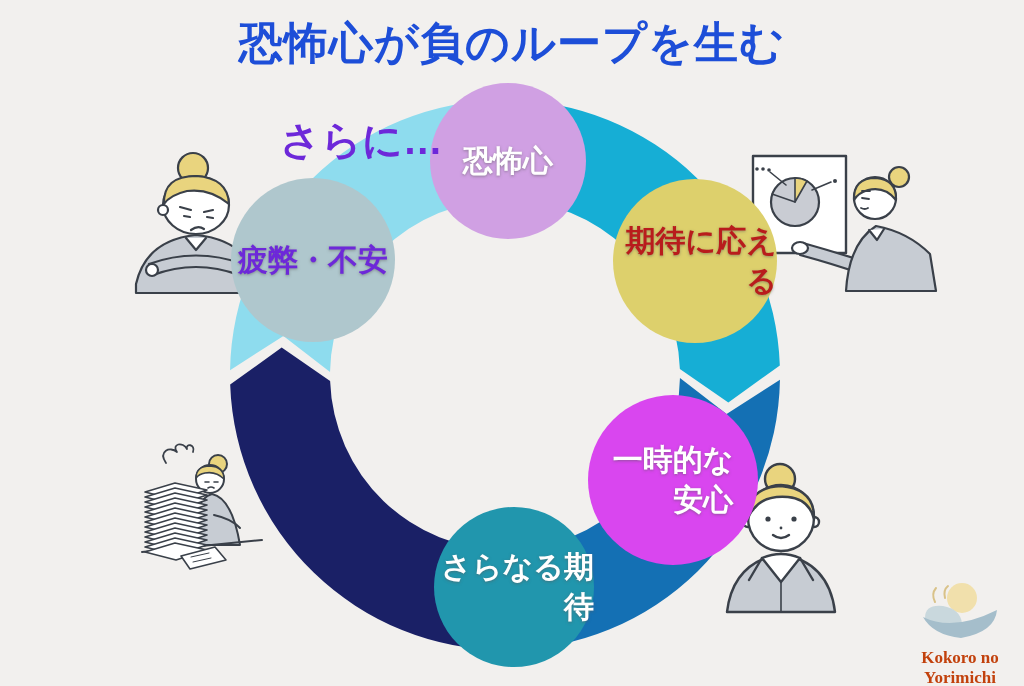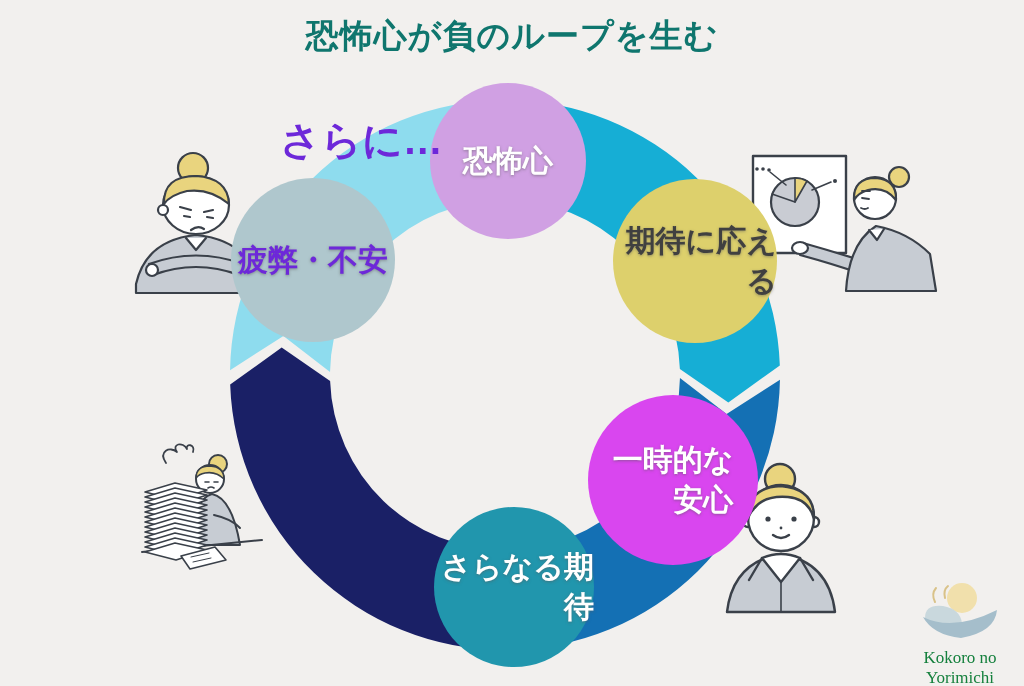--- a/index.html
+++ b/index.html
@@ -10,24 +10,24 @@
     width: 1024px;
     height: 686px;
     overflow: hidden;
   }
   .title {
     position: absolute;
     top: 14px;
     left: 0;
     width: 100%;
     text-align: center;
-    font-size: 33px;
+    font-size: 44px;
     font-weight: 900;
     letter-spacing: 1px;
-    color: #0f766e;
+    color: #1d4ed8;
   }
   .annotation {
     position: absolute;
     left: 280px;
     top: 113px;
     font-size: 40px;
     font-weight: 900;
     color: #6d28d9;
     z-index: 3;
   }
@@ -171,39 +171,39 @@
     </g>
   </svg>
 
   <h1 class="title">恐怖心が負のループを生む</h1>
   <div class="annotation">さらに…</div>
 
   <div class="node n0" style="background: rgb(208, 160, 227);">
     <span style="color: rgb(255, 255, 255);">恐怖心</span>
   </div>
   <div class="node n1" style="background: rgb(221, 208, 108);">
-    <span style="color: #404040;">期待に応える</span>
+    <span style="color: #b91c1c;">期待に応える</span>
   </div>
   <div class="node n2" style="background: #d946ef;">
     <span style="color: rgb(255, 255, 255);">一時的な
 安心</span>
   </div>
   <div class="node n3" style="background: rgb(33, 150, 173);">
     <span style="color: rgb(255, 255, 255);">さらなる期待</span>
   </div>
   <div class="node n5" style="background: rgb(175, 199, 205);">
     <span style="color: #6d28d9;">疲弊・不安</span>
   </div>
 
   <div class="logo">
     <svg width="110" height="62" viewBox="0 0 110 62">
       <path d="M30 22 Q26 14 31 8 M40 18 Q38 10 43 6" stroke="#d9c288" stroke-width="2" fill="none" stroke-linecap="round"></path>
       <circle cx="57" cy="18" r="15" fill="#f1e0ac"></circle>
       <path d="M20 38 Q20 24 38 26 Q55 29 57 43 Q37 53 20 38 Z" fill="#c9d8dd"></path>
       <path d="M18 37 Q48 52 92 30 Q90 52 56 58 Q28 55 18 37 Z" fill="#a5becb"></path>
     </svg>
-    <div class="logo-text" style="color: #15803d;">
+    <div class="logo-text" style="color: #c2410c; font-weight: bold;">
       <span>Kokoro no</span>
       <span>Yorimichi</span>
     </div>
   </div>
 
 </div>
 
 </body></html>

